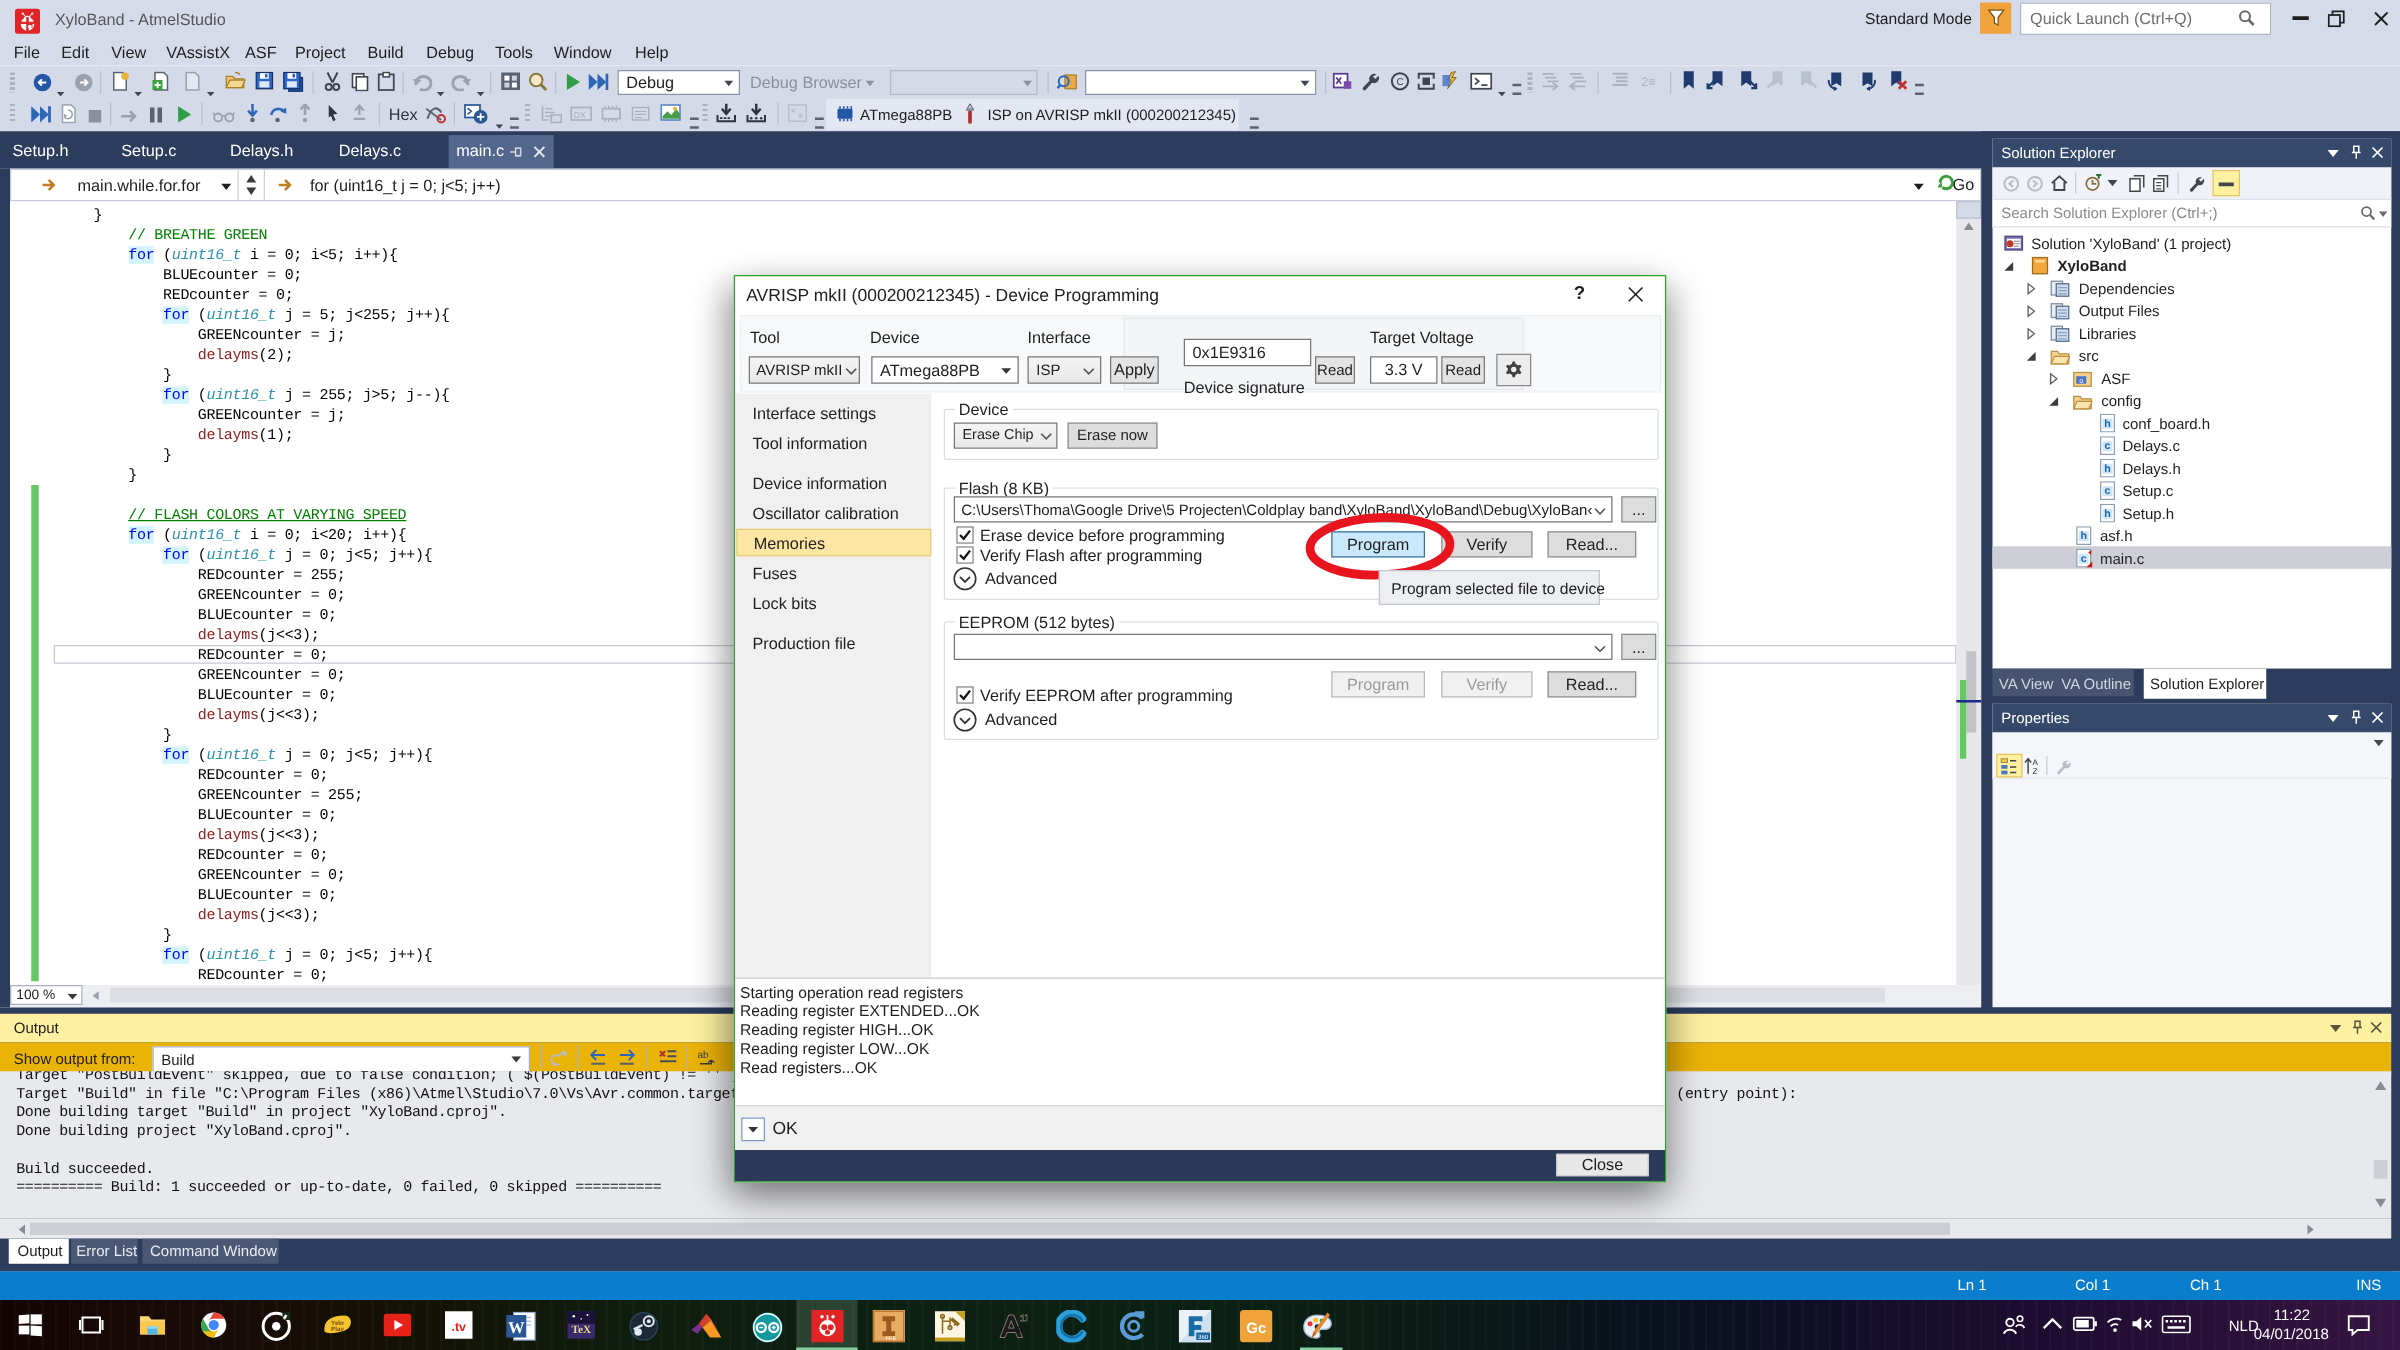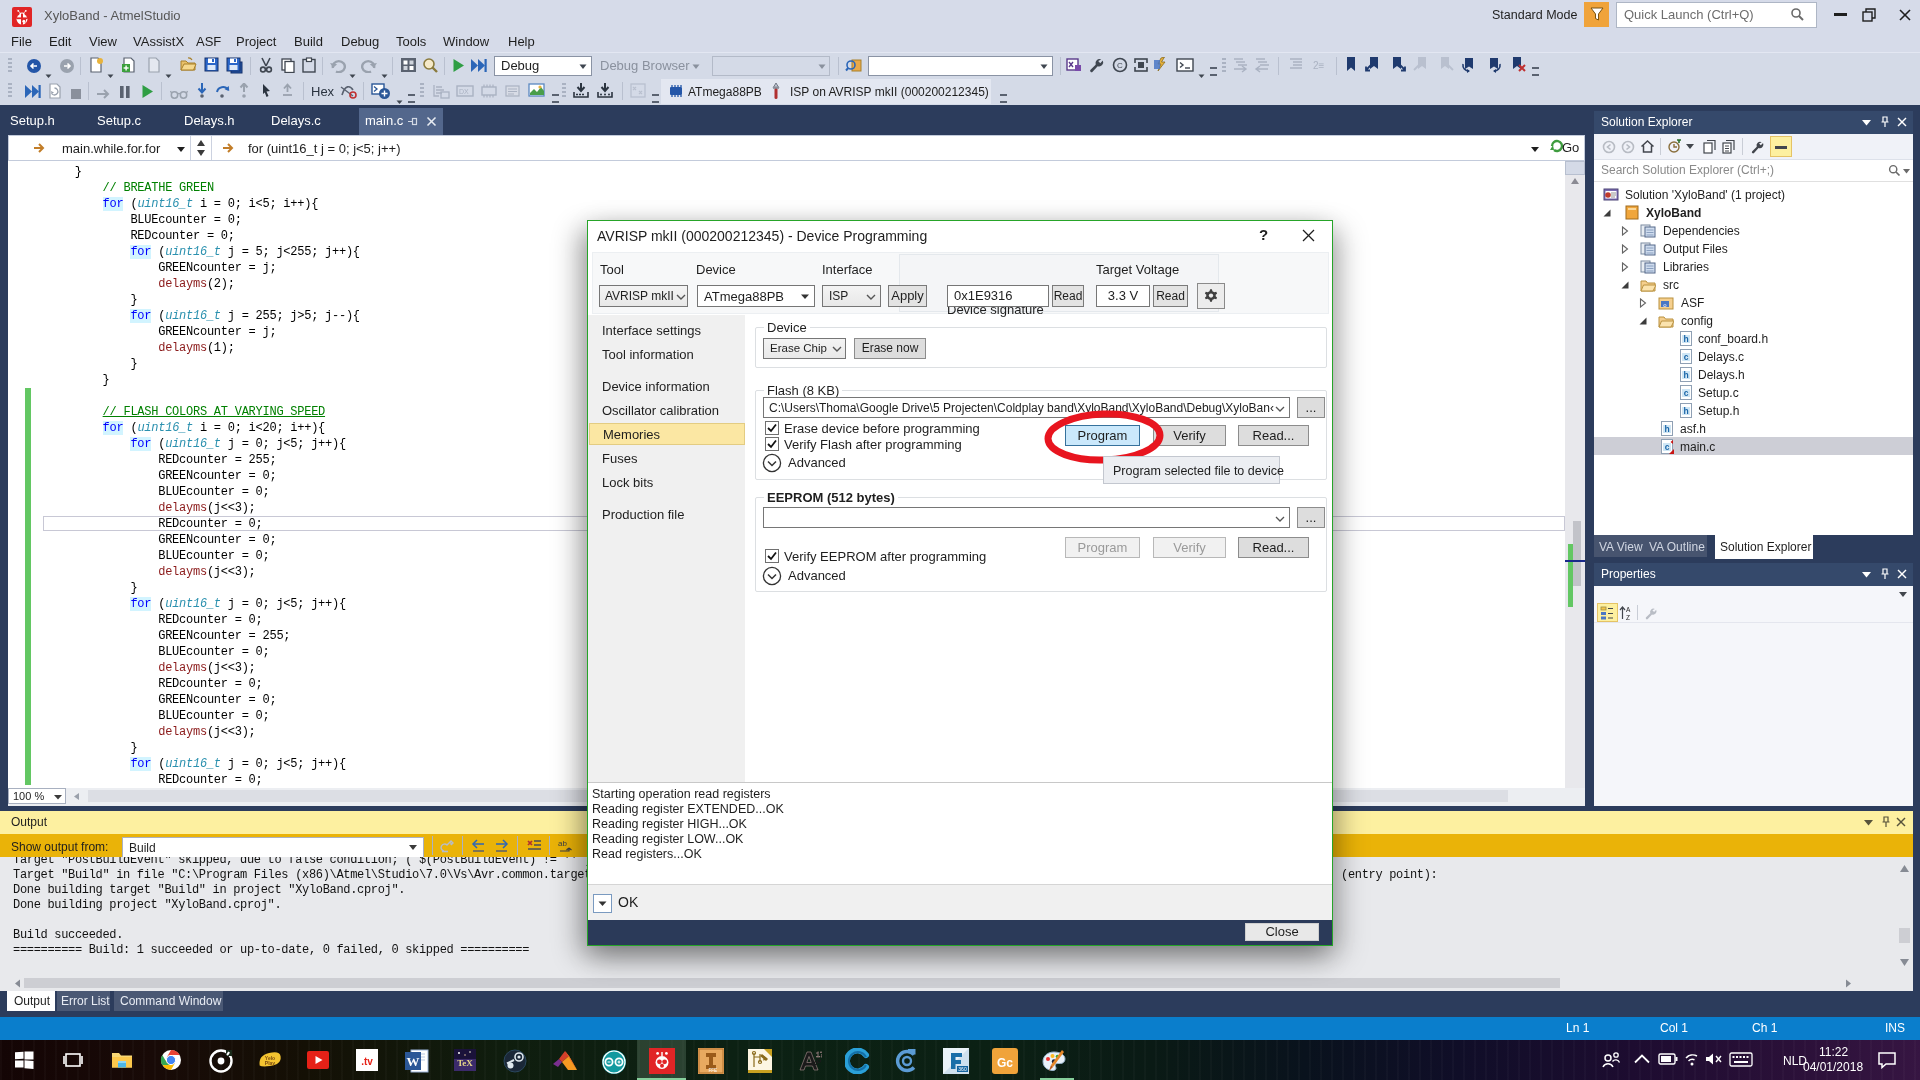--- a/index.html
+++ b/index.html
@@ -1053,21 +1053,21 @@
       <path d="M1 0.5 L5 5 L9 0.5 Z" fill="#333"></path>
     </svg>
   </div>
 <div class="abs" style="left:822px;top:285px;width:59px;height:22px;background:linear-gradient(#f4f4f4,#e8e8e8);border:1px solid #767676;box-sizing:border-box;color:#1e1e1e;font-size:12px;">
     <span class="abs" style="left:6px;top:3px;white-space:pre;">ISP</span>
     <svg class="abs" style="left:43px;top:8px;" width="10" height="6" viewBox="0 0 10 6">
       <path d="M1 1 L5 5 L9 1" fill="none" stroke="#555" stroke-width="1.4"></path>
     </svg>
   </div>
 <div class="abs" style="left:888px;top:285px;width:39px;height:22px;background:#e3e3e3;border:1px solid #7a7a7a;box-sizing:border-box;color:#1e1e1e;font-size:13px;text-align:center;line-height:20px;">Apply</div>
-<div class="abs" style="left:947px;top:285px;width:102px;height:22px;background:#fff;border:1px solid #767676;box-sizing:border-box;font-size:13px;color:#1e1e1e;">
+<div class="abs" style="left:947px;top:271px;width:102px;height:22px;background:#fff;border:1px solid #767676;box-sizing:border-box;font-size:13px;color:#1e1e1e;">
     <span class="abs" style="left:6px;top:2px;">0x1E9316</span>
   </div>
 <div class="abs" style="left:1052px;top:285px;width:32px;height:22px;background:#e3e3e3;border:1px solid #7a7a7a;box-sizing:border-box;color:#1e1e1e;font-size:12px;text-align:center;line-height:20px;">Read</div>
 <div class="abs" style="left:1096px;top:285px;width:54px;height:22px;background:#fff;border:1px solid #767676;box-sizing:border-box;font-size:13px;color:#1e1e1e;text-align:center;line-height:20px;">3.3 V</div>
 <div class="abs" style="left:1153px;top:285px;width:35px;height:22px;background:#e3e3e3;border:1px solid #7a7a7a;box-sizing:border-box;color:#1e1e1e;font-size:12px;text-align:center;line-height:20px;">Read</div>
 <div class="abs" style="left:1197px;top:283px;width:28px;height:26px;border:1px solid #8a8a8a;box-sizing:border-box;background:#ececec;">
 <svg class="abs" style="left:3px;top:3px;" width="20" height="18" viewBox="0 0 20 20">
       <path d="M10 3 L12 3 L12.6 5.2 A5.4 5.4 0 0 1 14.6 6.4 L16.8 5.8 L17.8 7.6 L16.2 9.2 A5.6 5.6 0 0 1 16.2 10.8 L17.8 12.4 L16.8 14.2 L14.6 13.6 A5.4 5.4 0 0 1 12.6 14.8 L12 17 L10 17 L9.4 14.8 A5.4 5.4 0 0 1 7.4 13.6 L5.2 14.2 L4.2 12.4 L5.8 10.8 A5.6 5.6 0 0 1 5.8 9.2 L4.2 7.6 L5.2 5.8 L7.4 6.4 A5.4 5.4 0 0 1 9.4 5.2 Z" fill="#3f3f3f" transform="translate(-1,-0.5)"></path>
       <circle cx="10" cy="9.5" r="2.4" fill="#ececec"></circle>
     </svg>
@@ -1120,21 +1120,21 @@
     <circle cx="10" cy="10" r="8.6" fill="#fff" stroke="#333" stroke-width="1.3"></circle>
     <path d="M6 8.5 L10 12.5 L14 8.5" fill="none" stroke="#333" stroke-width="1.5"></path>
   </svg>
 <div class="abs" style="left:788px;top:455px;font-size:13px;color:#1e1e1e;">Advanced</div>
 <svg class="abs" style="left:1043px;top:410px;" width="122px" height="56px" viewBox="0 0 122 56">
     <ellipse cx="61" cy="27" rx="56" ry="23" fill="none" stroke="#e8151f" stroke-width="7" transform="rotate(-2 61 27)"></ellipse>
   </svg>
 <div class="abs" style="left:1103px;top:456px;width:177px;height:28px;background:#eceef2;border:1px solid #c3c7cf;box-sizing:border-box;">
     <span class="abs" style="left:9px;top:7px;font-size:12.5px;color:#1e1e1e;white-space:nowrap;">Program selected file to device</span>
   </div>
-<fieldset class="abs" style="left:755px;top:490px;width:570px;height:100px;border:1px solid #dcdfe2;border-radius:2px;margin:0;padding:0;font-weight:bold;">
+<fieldset class="abs" style="left:755px;top:490px;width:570px;height:100px;border:1px solid #dcdfe2;border-radius:2px;margin:0;padding:0;">
     <legend style="margin-left:8px;padding:0 3px;font-size:13px;color:#1e1e1e;">EEPROM (512 bytes)</legend>
   </fieldset>
 <div class="abs" style="left:763px;top:507px;width:527px;height:21px;background:#fff;border:1px solid #767676;box-sizing:border-box;">
     <svg class="abs" style="left:511px;top:8px;" width="10" height="6" viewBox="0 0 10 6">
       <path d="M1 1 L5 5 L9 1" fill="none" stroke="#555" stroke-width="1.3"></path>
     </svg>
   </div>
 <div class="abs" style="left:1297px;top:507px;width:28px;height:21px;background:#dddddd;border:1px solid #8c8c8c;box-sizing:border-box;color:#1e1e1e;font-size:13px;text-align:center;line-height:19px;">...</div>
 <div class="abs" style="left:1065px;top:537px;width:75px;height:21px;background:#f1f1f1;border:1px solid #b8b8b8;box-sizing:border-box;color:#9a9a9a;font-size:13px;text-align:center;line-height:19px;">Program</div>
 <div class="abs" style="left:1153px;top:537px;width:73px;height:21px;background:#f1f1f1;border:1px solid #b8b8b8;box-sizing:border-box;color:#9a9a9a;font-size:13px;text-align:center;line-height:19px;">Verify</div>

